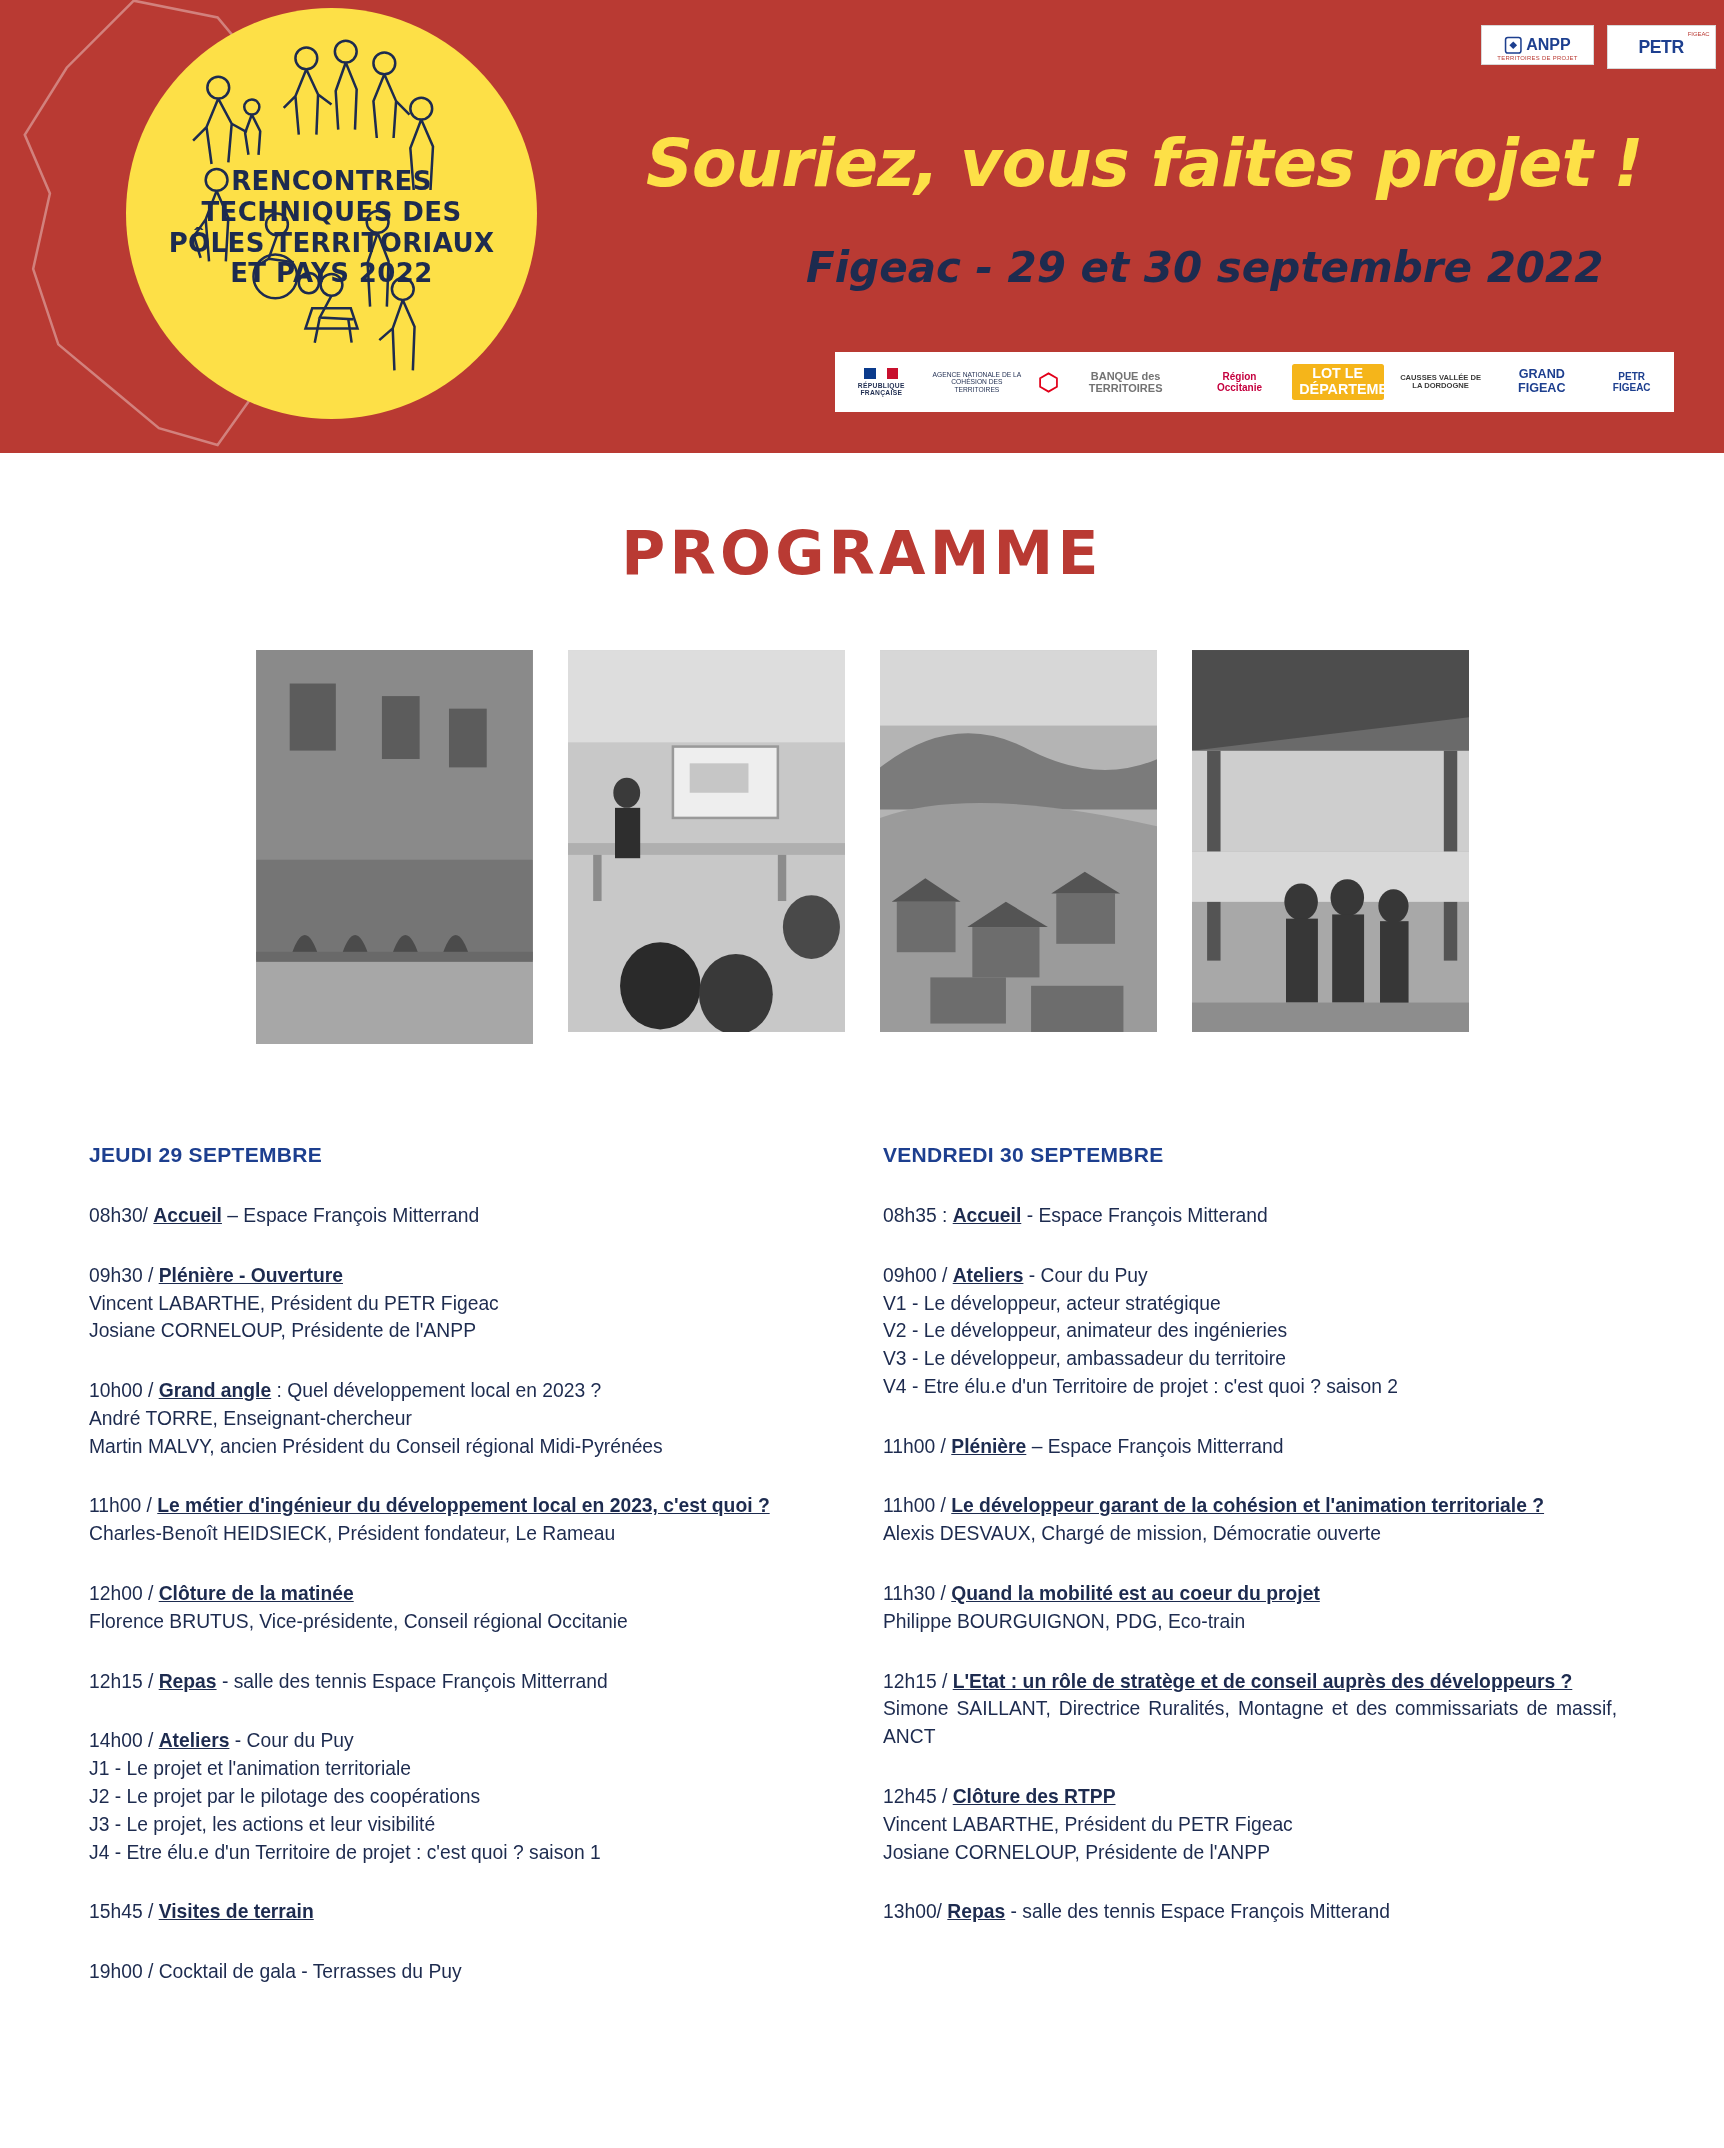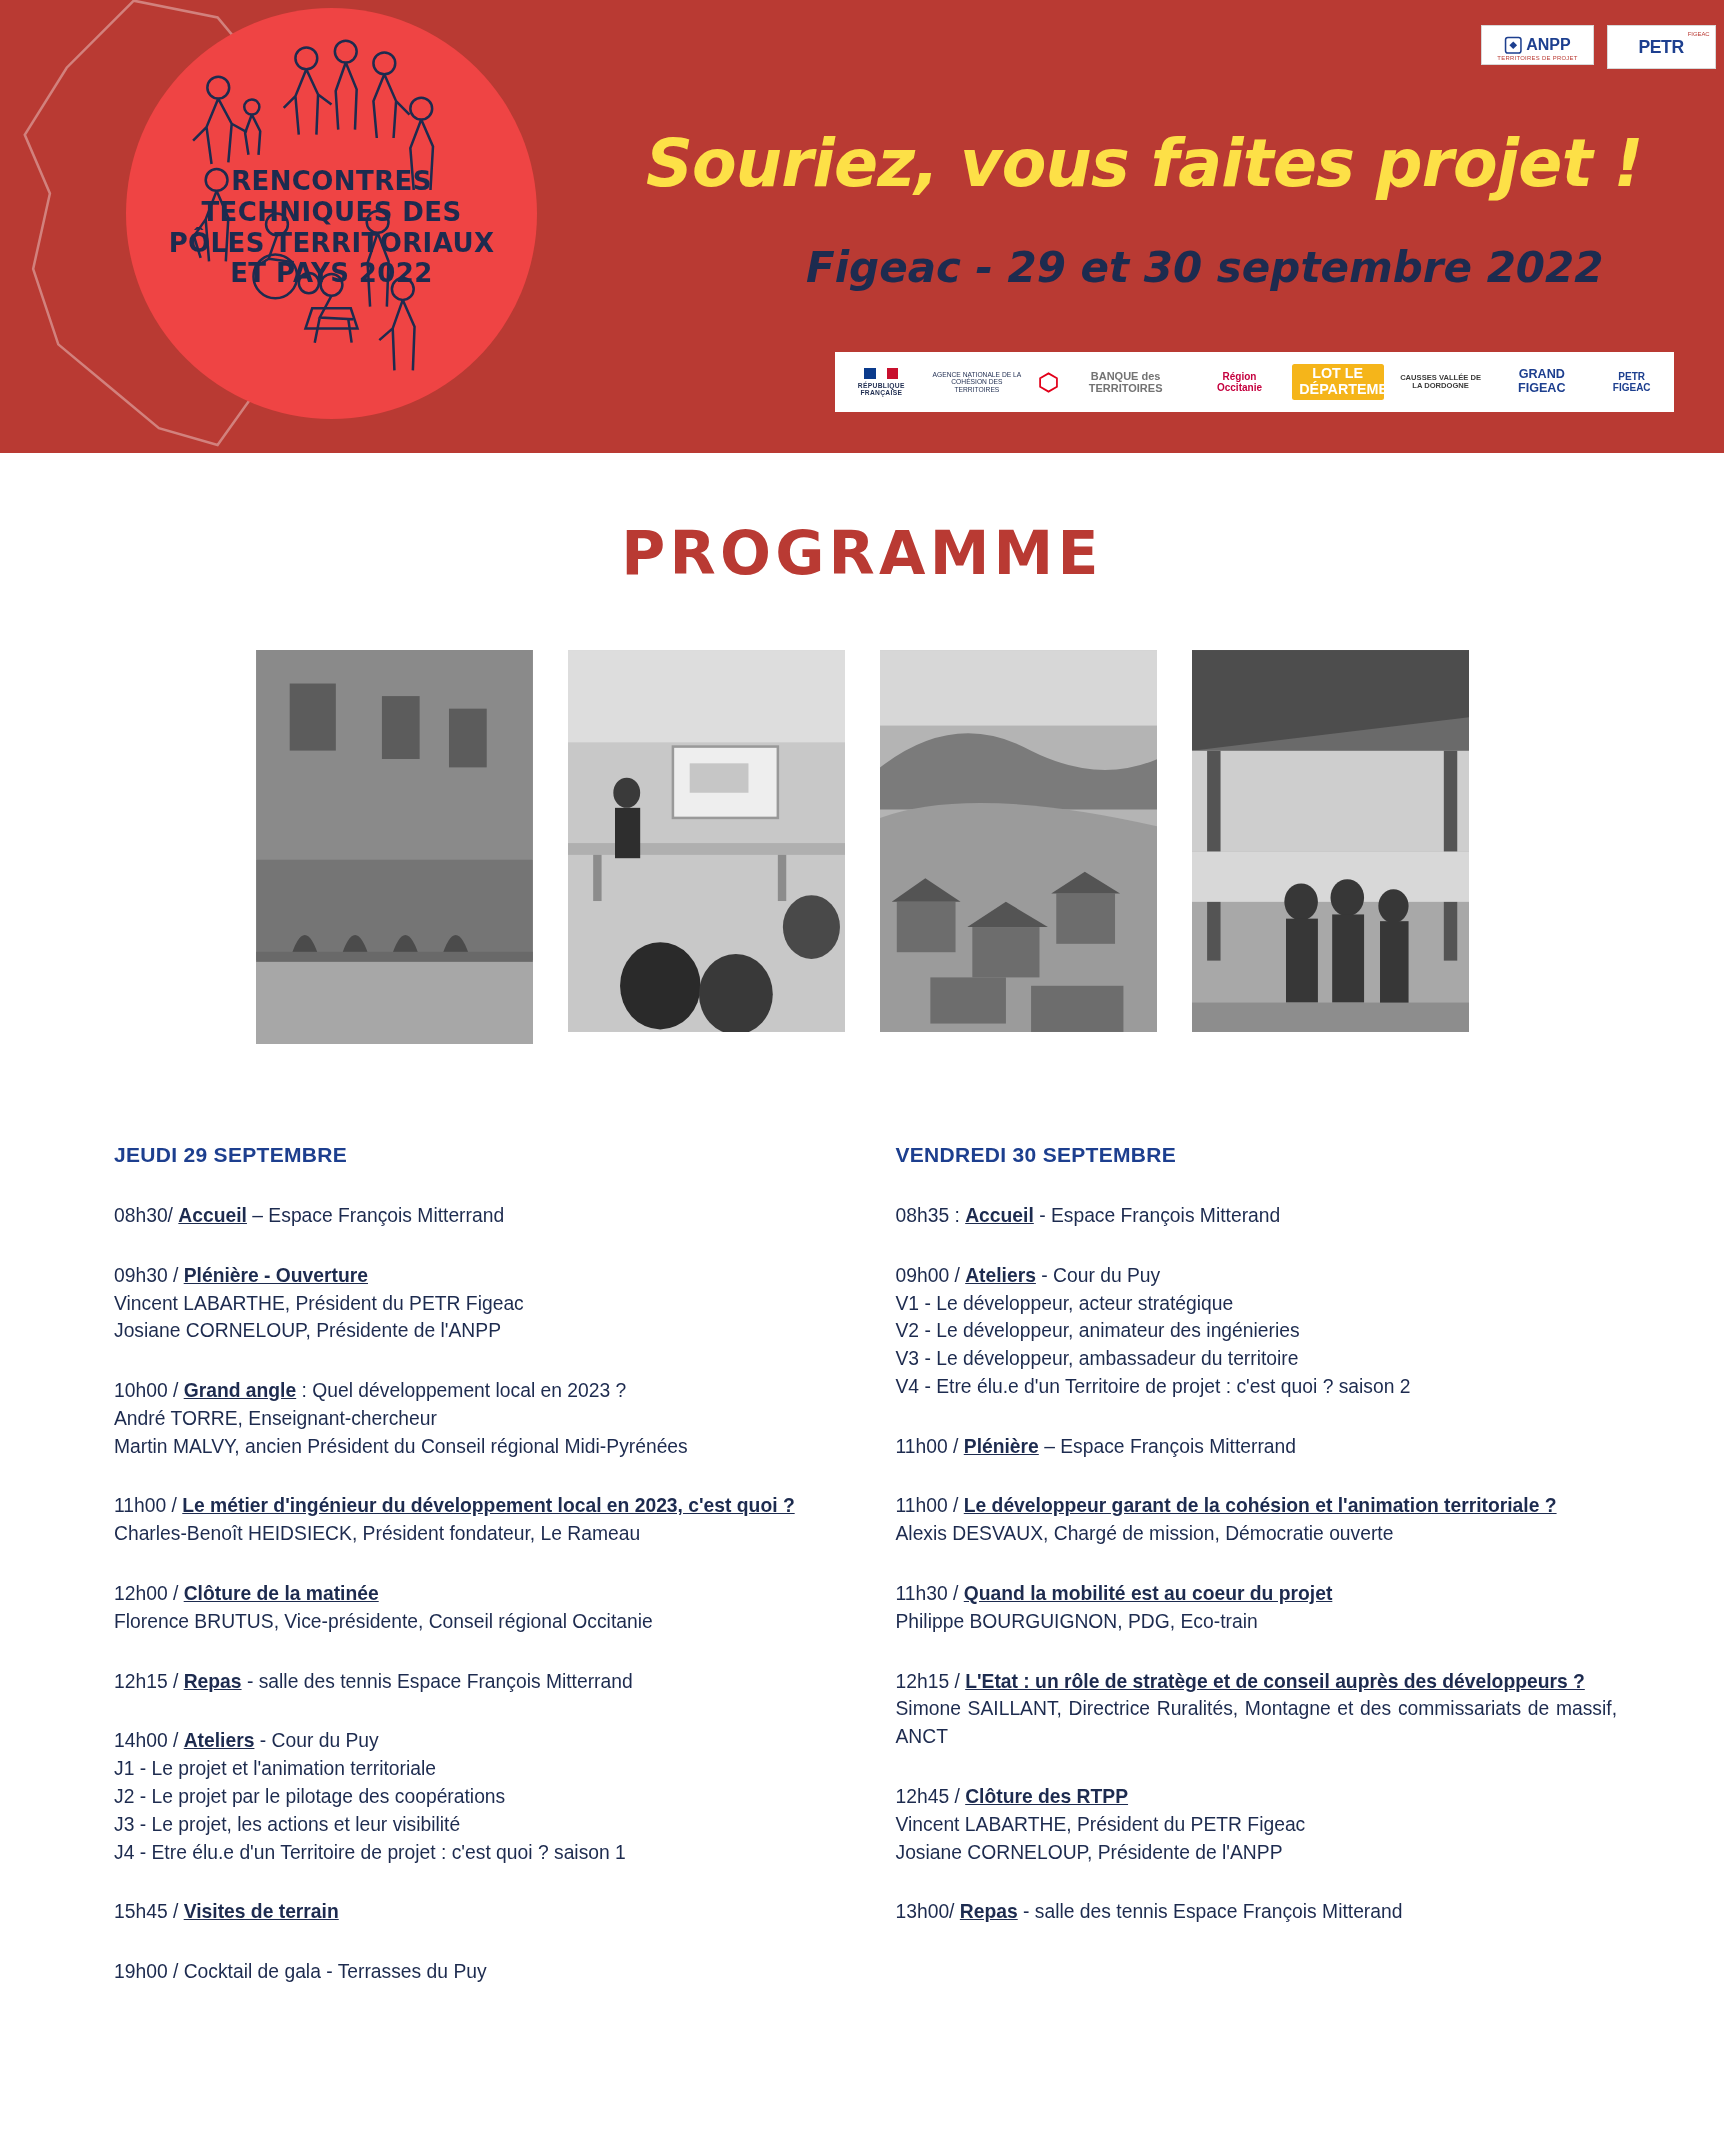--- a/index.html
+++ b/index.html
@@ -32,21 +32,21 @@
     height: 470px;
     opacity: 0.45;
   }
   .logo-circle {
     position: absolute;
     left: 126px;
     top: 8.4px;
     width: 411px;
     height: 411px;
     border-radius: 50%;
-    background: #ef4444;
+    background: #fde047;
     overflow: hidden;
   }
   .logo-text {
     position: absolute;
     left: 0;
     right: 0;
     top: 158px;
     text-align: center;
     font-family: "DejaVu Sans", sans-serif;
     font-weight: bold;
@@ -197,21 +197,21 @@
   }
   .photo-1 { width: 277px; height: 394px; }
   .photo-2 { width: 277px; height: 382px; }
   .photo-3 { width: 277px; height: 382px; }
   .photo-4 { width: 277px; height: 382px; }
 
   
   .schedule {
     margin-top: 99px;
     display: flex;
-    padding: 0 107px 59px 114px;
+    padding: 0 107px 59px 89px;
     gap: 60px;
   }
   .col { width: 50%; }
   .day-head {
     font-size: 21px;
     font-weight: bold;
     color: #1d3f8f;
     letter-spacing: 0.3px;
     margin-bottom: 35px;
   }

